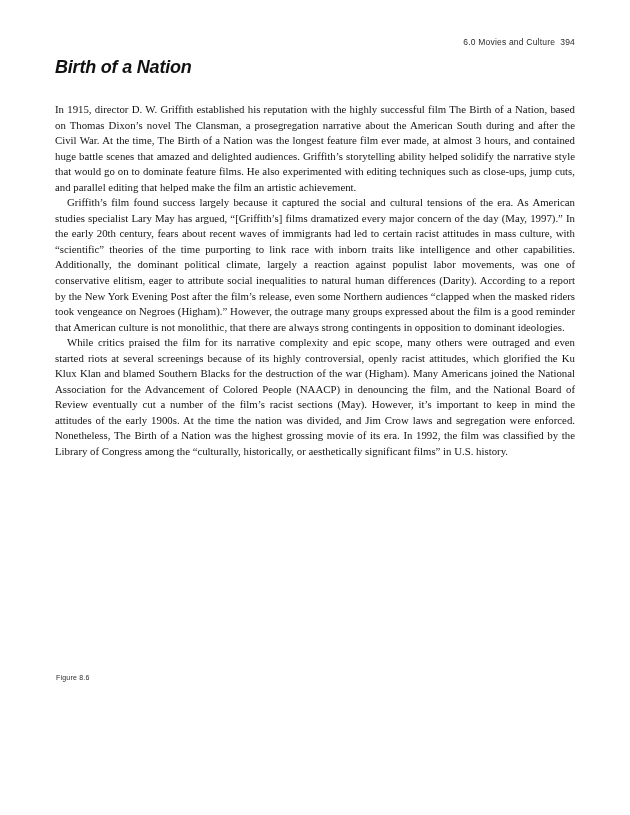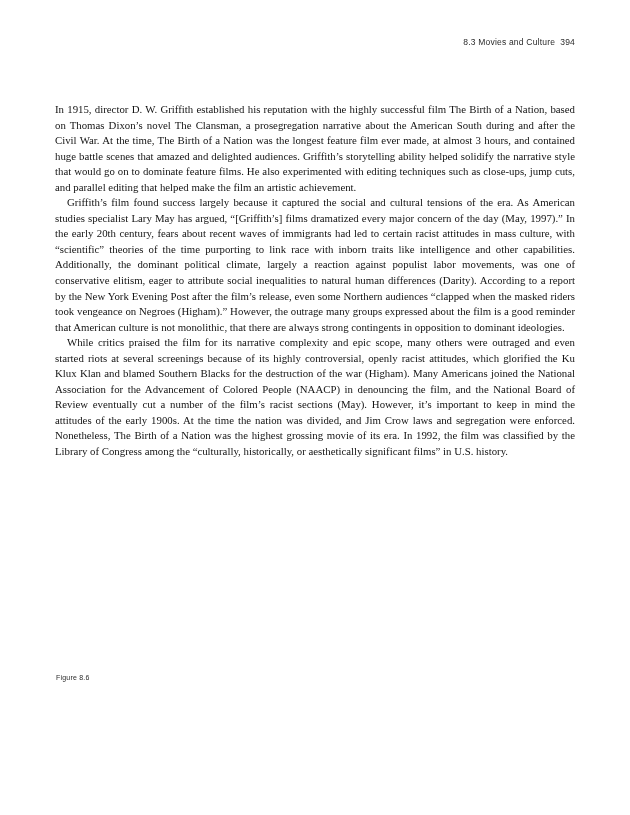--- a/index.html
+++ b/index.html
@@ -63,22 +63,23 @@
     font-family: "Liberation Sans", sans-serif;
     font-size: 7px;
     color: #2b2b2b;
     letter-spacing: 0.2px;
   }
 </style>
 </head>
 <body>
 
 <div class="page">
-  <div class="running-header">8.3 Movies and Culture  394</div>
+  <div class="running-header">6.0 Movies and Culture  394</div>
 
+  <h1 class="doc-title">Birth of a Nation</h1>
 
   <div class="article-body">
       <p class="para"><span>In 1915, director D. W. Griffith established his reputation with the highly successful film </span><span class="italic">The Birth of a Nation</span><span>, based on Thomas Dixon’s novel </span><span class="italic">The Clansman</span><span>, a prosegregation narrative about the American South during and after the Civil War. At the time, </span><span class="italic">The Birth of a Nation</span><span> was the longest feature film ever made, at almost 3 hours, and contained huge battle scenes that amazed and delighted audiences. Griffith’s storytelling ability helped solidify the narrative style that would go on to dominate feature films. He also experimented with editing techniques such as close-ups, jump cuts, and parallel editing that helped make the film an artistic achievement.</span></p>
       <p class="para indent"><span>Griffith’s film found success largely because it captured the social and cultural tensions of the era. As American studies specialist Lary May has argued, “[Griffith’s] films dramatized every major concern of the day (May, 1997).” In the early 20th century, fears about recent waves of immigrants had led to certain racist attitudes in mass culture, with “scientific” theories of the time purporting to link race with inborn traits like intelligence and other capabilities. Additionally, the dominant political climate, largely a reaction against populist labor movements, was one of conservative elitism, eager to attribute social inequalities to natural human differences (Darity). According to a report by the New York </span><span class="italic">Evening Post</span><span> after the film’s release, even some Northern audiences “clapped when the masked riders took vengeance on Negroes (Higham).” However, the outrage many groups expressed about the film is a good reminder that American culture is not monolithic, that there are always strong contingents in opposition to dominant ideologies.</span></p>
       <p class="para indent"><span>While critics praised the film for its narrative complexity and epic scope, many others were outraged and even started riots at several screenings because of its highly controversial, openly racist attitudes, which glorified the Ku Klux Klan and blamed Southern Blacks for the destruction of the war (Higham). Many Americans joined the National Association for the Advancement of Colored People (NAACP) in denouncing the film, and the National Board of Review eventually cut a number of the film’s racist sections (May). However, it’s important to keep in mind the attitudes of the early 1900s. At the time the nation was divided, and Jim Crow laws and segregation were enforced. Nonetheless, </span><span class="italic">The Birth of a Nation</span><span> was the highest grossing movie of its era. In 1992, the film was classified by the Library of Congress among the “culturally, historically, or aesthetically significant films” in U.S. history.</span></p>
     </div>
 
   <div class="figure-caption">Figure 8.6</div>
 </div>
 

